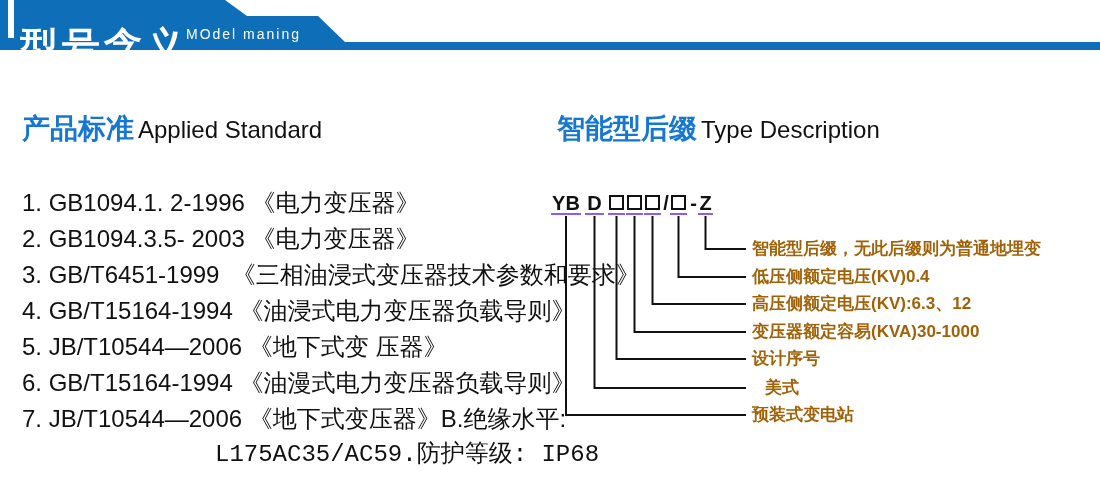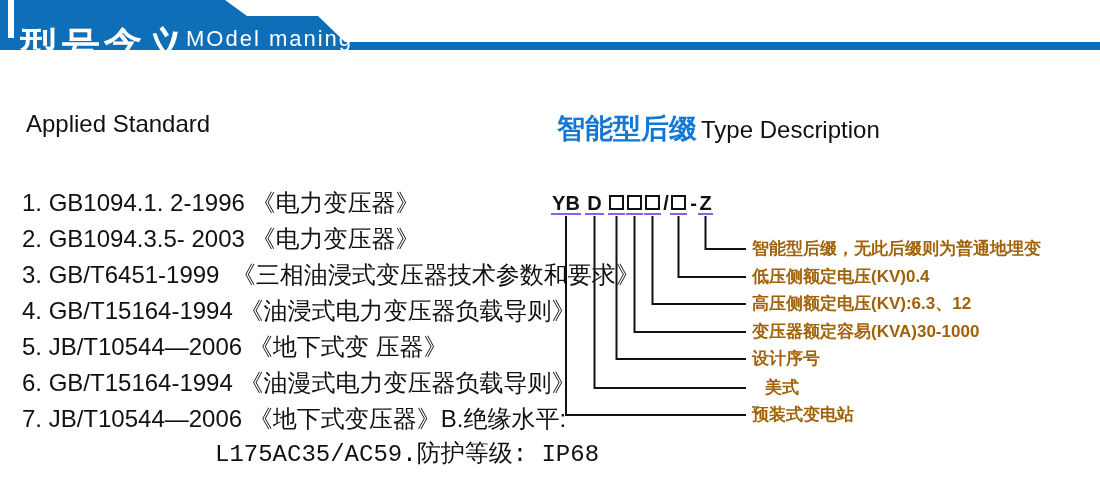--- a/index.html
+++ b/index.html
@@ -5,21 +5,21 @@
   html,body{margin:0;padding:0;background:#ffffff;}
   body{width:1100px;height:497px;position:relative;overflow:hidden;
        font-family:"Liberation Sans","DejaVu Sans",sans-serif;color:#111;}
   .page{position:absolute;inset:0;width:1100px;height:497px;}
 
   
   .header{position:absolute;left:0;top:0;width:1100px;height:54px;}
   .header svg{position:absolute;left:0;top:0;}
   .header-title{position:absolute;left:20px;top:1px;font-size:38px;font-weight:bold;
                 color:#fff;letter-spacing:4px;white-space:nowrap;margin-top:20px;}
-  .header-sub{position:absolute;left:186px;top:26px;font-size:22px;color:#fff;
+  .header-sub{position:absolute;left:186px;top:26px;font-size:14px;color:#fff;
               letter-spacing:2px;white-space:nowrap;}
 
   
   .sec-head{position:absolute;display:flex;align-items:baseline;white-space:nowrap;}
   .sec-head .zh{font-size:28px;font-weight:bold;color:#1577d2;}
   .sec-head .en{font-size:24px;color:#111;margin-left:4px;}
   .sec-head-left{left:22px;top:110px;}
   .sec-head-right{left:557px;top:110px;}
 
   
@@ -47,20 +47,21 @@
   <div class="header">
     <svg width="1100" height="54">
       <polygon points="0,0 225,0 247,16 318,16 345,42 1100,42 1100,50 0,50" fill="#0e6eb7"></polygon>
       <rect x="8" y="0" width="6" height="38" fill="#ffffff"></rect>
     </svg>
     <div class="header-title">型号含义</div>
     <div class="header-sub">MOdel maning</div>
   </div>
 
   <div class="sec-head sec-head-left">
+    <span class="zh">产品标准</span>
     <span class="en">Applied Standard</span>
   </div>
 
   <div class="sec-head sec-head-right">
     <span class="zh">智能型后缀</span>
     <span class="en">Type Description</span>
   </div>
 
   <div class="std-list">
     <div class="std-row">

